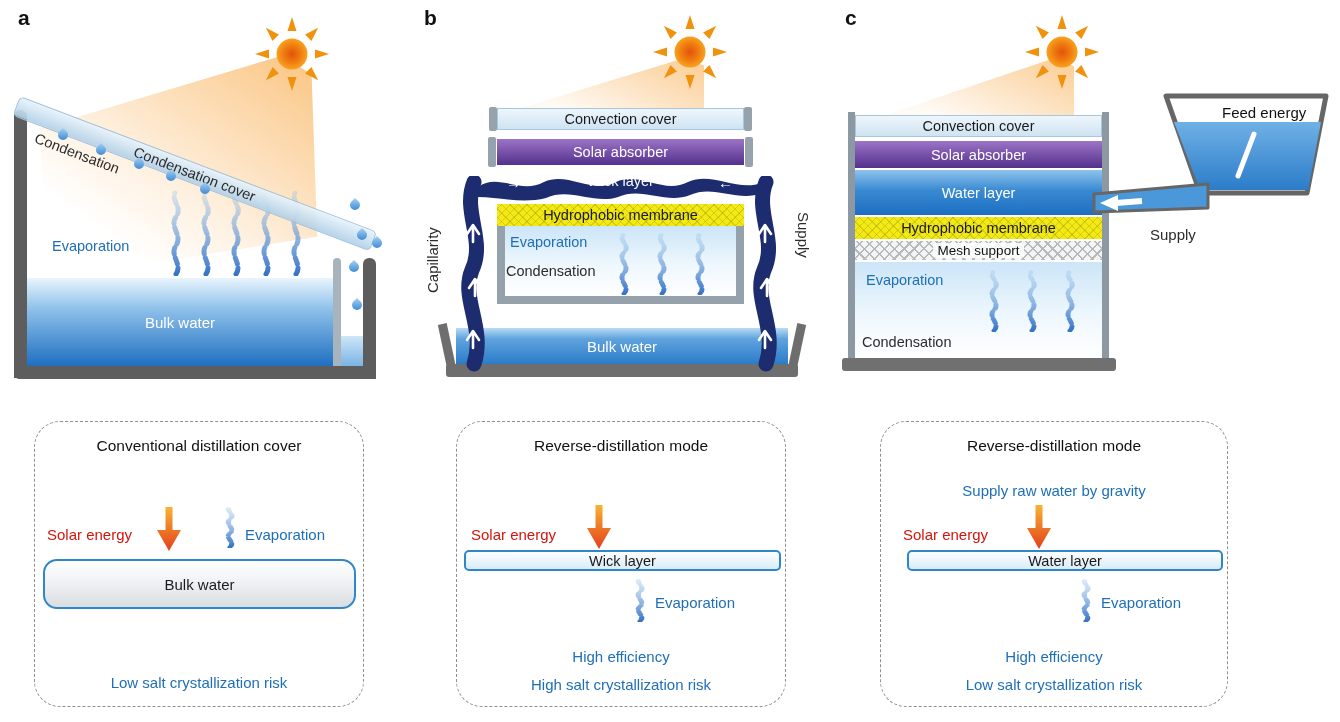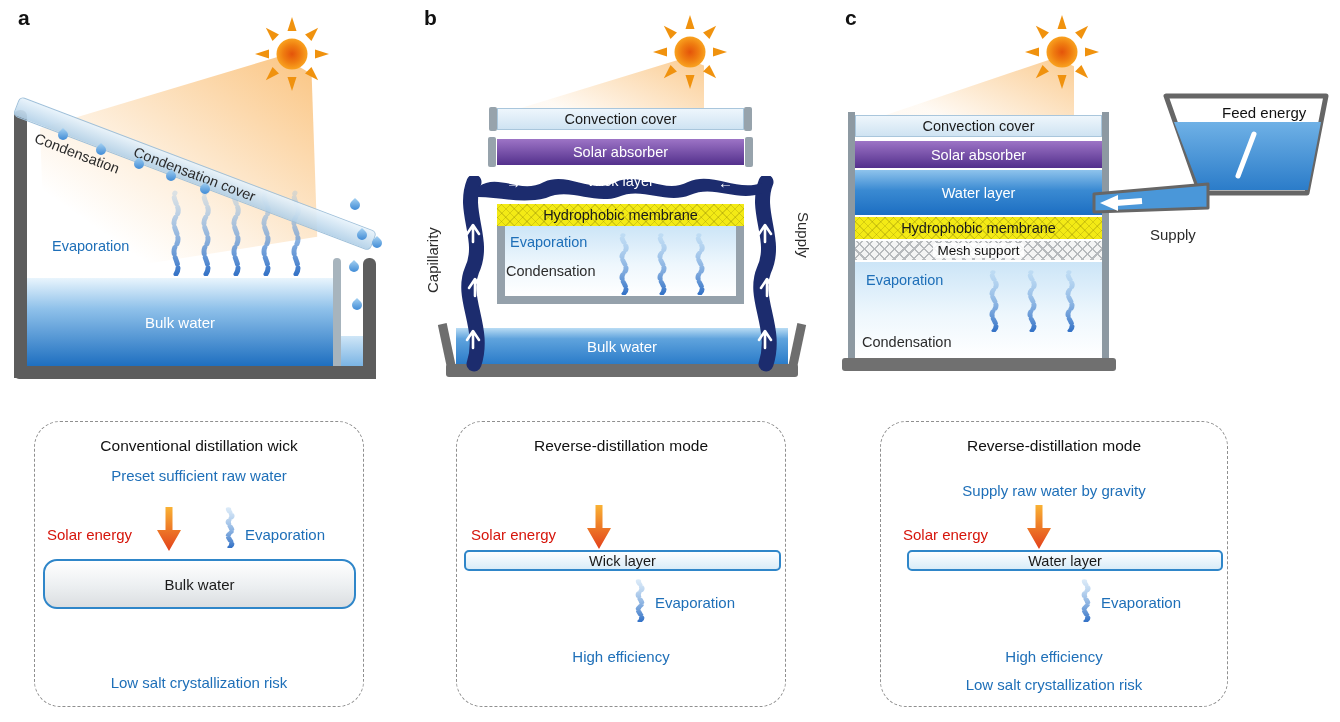--- a/index.html
+++ b/index.html
@@ -122,22 +122,21 @@
   <div class="drop" style="left:134px;top:159px"></div>
   <div class="drop" style="left:166px;top:171px"></div>
   <div class="drop" style="left:200px;top:184px"></div>
   <div class="drop" style="left:372px;top:238px"></div>
   <div class="drop" style="left:350px;top:200px"></div>
   <div class="drop" style="left:357px;top:230px"></div>
   <div class="drop" style="left:349px;top:262px"></div>
   <div class="drop" style="left:352px;top:300px"></div>
 
   <div class="mode-box" style="left:34px;top:421px;width:330px;height:286px">
-    <span class="center m-title" style="top:15px">Conventional distillation wick</span>
-    <span class="center m-line blue" style="top:45px">Preset sufficient raw water</span>
+    <span class="center m-title" style="top:15px">Conventional distillation cover</span>
     <span class="lbl red" style="left:12px;top:104px;font-size:15px">Solar energy</span>
     <svg class="abs" style="left:122px;top:84px" width="24" height="46" viewBox="0 0 24 46">
         <path d="M8.5,1 h7 v23 h8.5 L12,45 0,24 h8.5 z" fill="url(#arrowGrad)"></path>
       </svg>
     <svg class="abs" style="left:188px;top:84px" width="14" height="42" viewBox="0 0 16 90" preserveAspectRatio="none">
         <path d="M8,88 C15,78 1,68 8,58 C15,48 1,38 8,28 C15,18 3,12 7,3" fill="none" stroke="url(#sqGrad)" stroke-width="6" stroke-linecap="round" stroke-dasharray="8 5"></path>
       </svg>
     <span class="lbl blue" style="left:210px;top:104px;font-size:15px">Evaporation</span>
     <div class="pill pill-a" style="left:8px;top:137px;width:313px;height:50px">
       <span>Bulk water</span>
@@ -233,20 +232,21 @@
         <path d="M8.5,1 h7 v23 h8.5 L12,45 0,24 h8.5 z" fill="url(#arrowGrad)"></path>
       </svg>
     <div class="pill pill-thin" style="left:7px;top:128px;width:317px;height:21px">
       <span>Wick layer</span>
     </div>
     <svg class="abs" style="left:176px;top:156px" width="14" height="44" viewBox="0 0 16 90" preserveAspectRatio="none">
         <path d="M8,88 C15,78 1,68 8,58 C15,48 1,38 8,28 C15,18 3,12 7,3" fill="none" stroke="url(#sqGrad)" stroke-width="6" stroke-linecap="round" stroke-dasharray="8 5"></path>
       </svg>
     <span class="lbl blue" style="left:198px;top:172px;font-size:15px">Evaporation</span>
     <span class="center m-line blue" style="top:226px">High efficiency</span>
+    <span class="center m-line blue" style="top:254px">High salt crystallization risk</span>
   </div>
 
   <span class="panel-letter" style="left:845px;top:6px">c</span>
 
   <div class="beam" style="left:880px;top:58px;width:194px;height:59px;background:linear-gradient(205deg,rgba(247,153,36,.5),rgba(247,153,36,.05) 80%);clip-path:polygon(90% 0,100% 14%,100% 100%,0 100%)"></div>
 
   <svg class="abs" style="left:1022px;top:12px" width="80" height="80" viewBox="0 0 80 80">
     <g fill="#f0920e">
       <polygon points="40,3 35.5,17 44.5,17"></polygon>
       <polygon points="40,3 35.5,17 44.5,17" transform="rotate(45 40 40)"></polygon>

